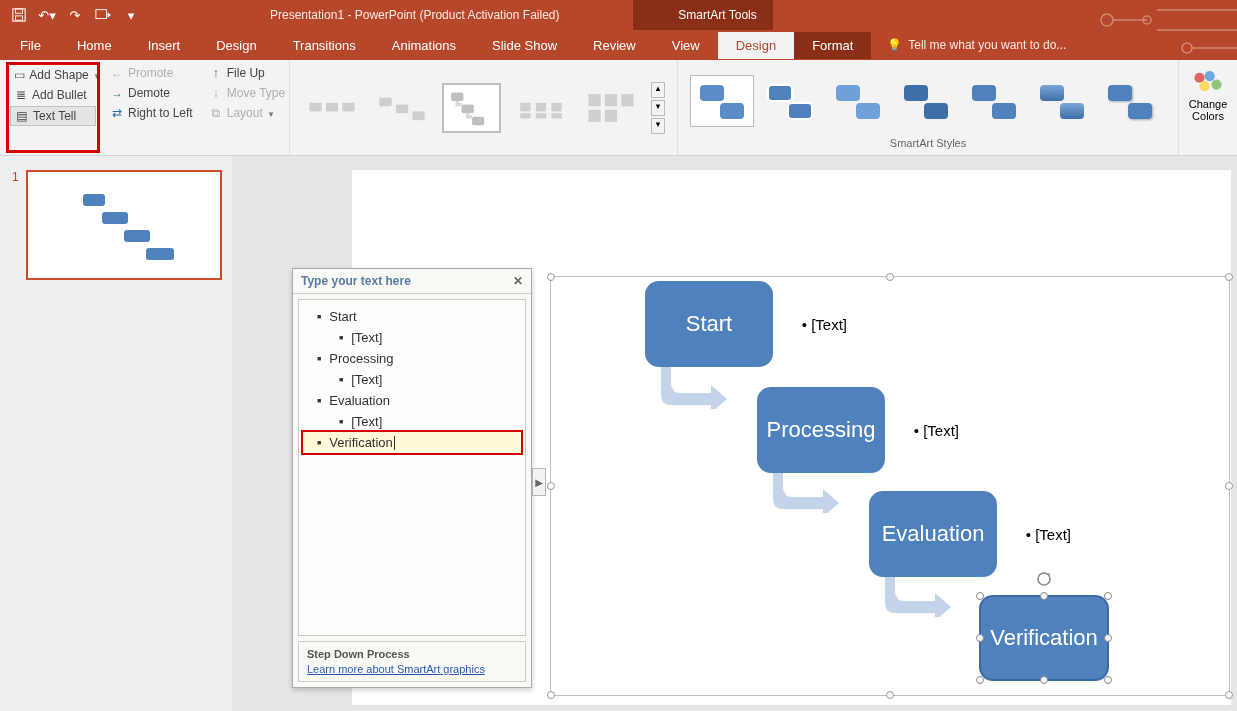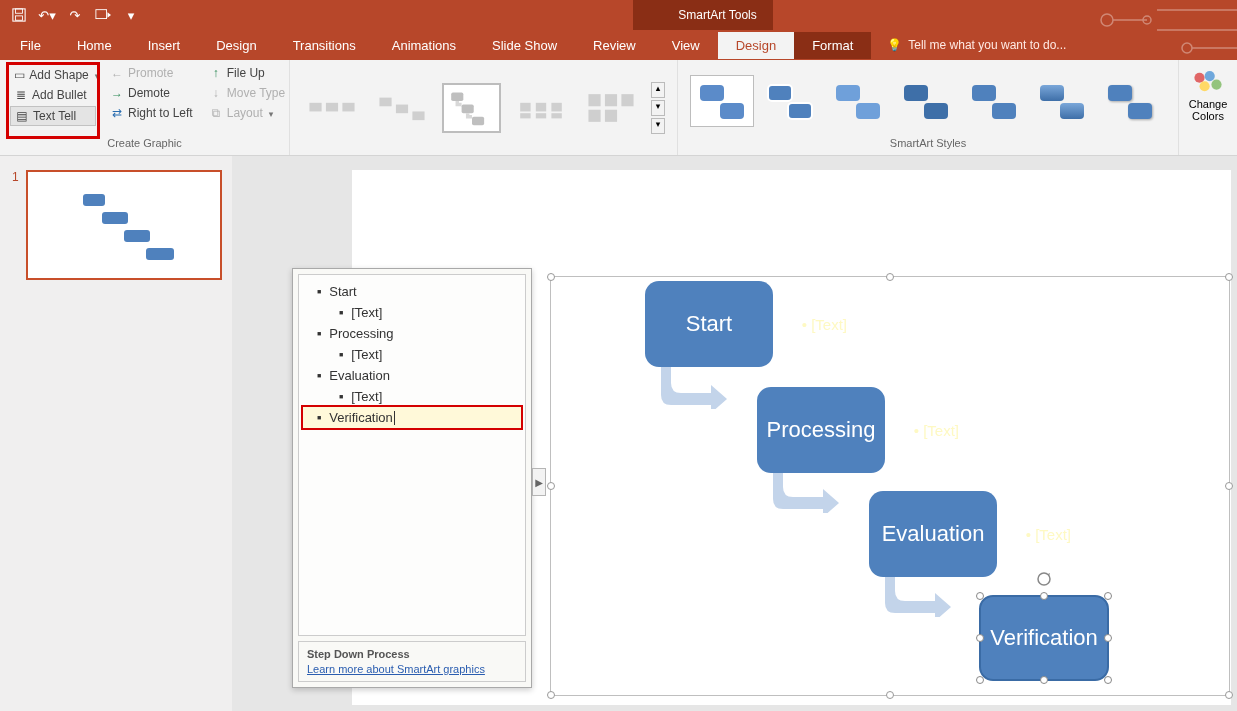--- a/index.html
+++ b/index.html
@@ -53,21 +53,21 @@
 
 .canvas { position: absolute; left: 232px; right: 0; top: 156px; bottom: 0; background: #e6e6e6; }
 .slide { position: absolute; left: 120px; top: 14px; right: 6px; bottom: 6px; background: #fff; }
 
 
 .sa-frame { position: absolute; left: 198px; top: 106px; width: 680px; height: 420px; border: 1px solid #bfbfbf; }
 .sa-handle { position: absolute; width: 8px; height: 8px; border: 1px solid #999; background: #fff; border-radius: 4px; }
 
 
 .step { position: absolute; border-radius: 14px; background: #4f81bd; color: #fff; display: flex; align-items: center; justify-content: center; font-size: 22px; }
-.step .sub { position: absolute; right: -74px; top: 50%; transform: translateY(-50%); color: #fef9c3; font-size: 15px; white-space: nowrap; }
+.step .sub { position: absolute; right: -74px; top: 50%; transform: translateY(-50%); color: #000000; font-size: 15px; white-space: nowrap; }
 .arrow { position: absolute; }
 
 .verif { border: 2px solid #3a6ba5; }
 .vh { position: absolute; width: 8px; height: 8px; border: 1px solid #888; background: #fff; border-radius: 4px; }
 
 
 .textpane { position: absolute; left: 60px; top: 112px; width: 240px; height: 420px; background: #f9f9f6; border: 1px solid #a9a9a9; box-shadow: 0 2px 6px rgba(0,0,0,.2); display: flex; flex-direction: column; }
 .tp-head { display: flex; justify-content: space-between; align-items: center; padding: 5px 8px; font-size: 12px; font-weight: bold; color: #5a7ca6; border-bottom: 1px solid #ccc; }
 .tp-body { flex: 1; border: 1px solid #ccc; margin: 5px; padding: 6px 4px; overflow: auto; background: #fdfdfc; }
 .tp-item { font-size: 13px; color: #333; padding: 3px 4px; display: flex; align-items: center; }
@@ -102,20 +102,21 @@
     <div class="qat-btn">↶▾</div>
     <div class="qat-btn">↷</div>
     <div class="qat-btn">
         <svg width="16" height="14" viewBox="0 0 18 14">
           <rect x="1" y="1" width="12" height="10" fill="none" stroke="#fff"></rect>
           <path d="M14 4 L18 7 L14 10 Z" fill="#fff"></path>
         </svg>
       </div>
     <div class="qat-btn">▾</div>
   </div>
+  <div class="title-text">Presentation1 - PowerPoint (Product Activation Failed)</div>
   <div class="smartart-tools">SmartArt Tools</div>
   <svg class="pattern" viewBox="0 0 150 60">
       <g stroke="#fff" stroke-width="1.5" fill="none">
         <circle cx="20" cy="20" r="6"></circle>
         <path d="M26 20 H60"></path>
         <circle cx="60" cy="20" r="4"></circle>
         <path d="M70 10 H150"></path>
         <path d="M70 30 H150"></path>
         <circle cx="100" cy="48" r="5"></circle>
         <path d="M105 48 H150"></path>
@@ -183,21 +184,20 @@
             <span class="ic">↓</span>
             <span>Move Type</span>
           </div>
         <div class="rbtn disabled">
             <span class="ic">⧉</span>
             <span>Layout</span>
             <span class="caret"></span>
           </div>
       </div>
     </div>
-    <div class="group-label">Create Graphic</div>
   </div>
 
   <div class="group" style="width:388px">
     <div class="layouts-body">
       <div class="layout-thumb">
           <svg class="lay-svg" viewBox="0 0 60 44">
             <g fill="#cfcfcf">
               <rect x="4" y="16" width="14" height="10"></rect>
               <rect x="23" y="16" width="14" height="10"></rect>
               <rect x="42" y="16" width="14" height="10"></rect>
@@ -379,20 +379,24 @@
           <div class="vh" style="right:-5px;bottom:-5px"></div>
         <svg style="position:absolute;left:50%;top:-26px;margin-left:-8px" width="16" height="16">
             <circle cx="8" cy="8" r="6" fill="none" stroke="#888" stroke-width="1.5"></circle>
             <path d="M12 3 l2 -1 -1 3 Z" fill="#888"></path>
           </svg>
       </div>
     </div>
   </div>
 
   <div class="textpane">
+    <div class="tp-head">
+      <span>Type your text here</span>
+      <span style="cursor:pointer;color:#666">✕</span>
+    </div>
     <div class="tp-body">
       <div class="tp-item tp-b1">
           <span>Start</span>
         </div>
       <div class="tp-item tp-b2">
           <span>[Text]</span>
         </div>
       <div class="tp-item tp-b1">
           <span>Processing</span>
         </div>

